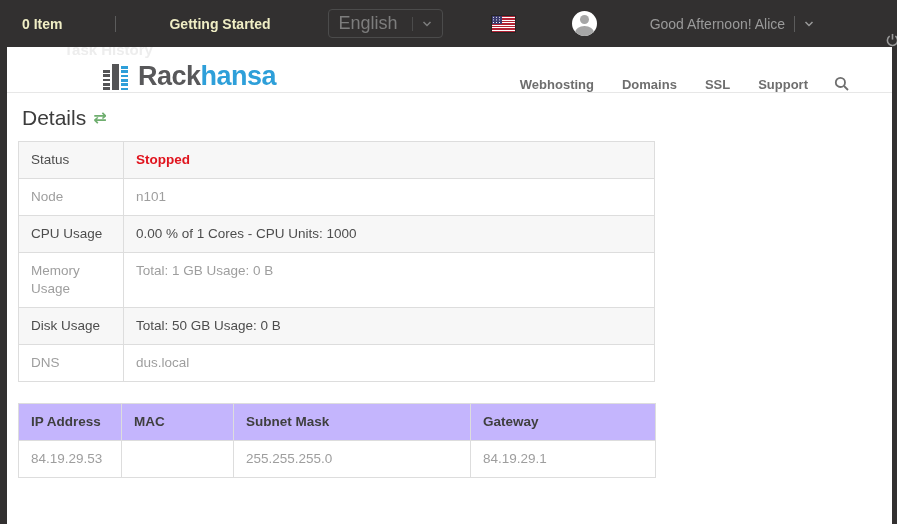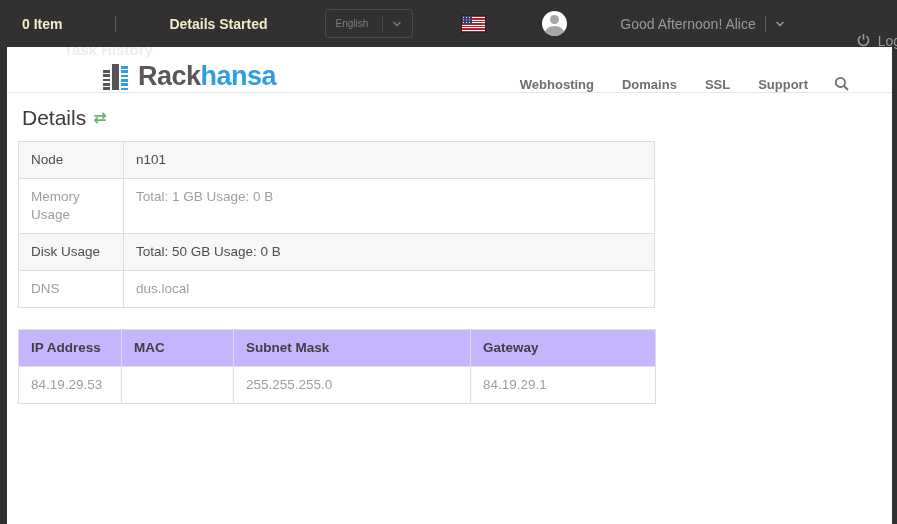--- a/index.html
+++ b/index.html
@@ -14,21 +14,21 @@
   .topbar {
     height:47px; background:#323030; display:flex; align-items:center;
     position:relative; z-index:2; white-space:nowrap;
   }
   .tb-left { display:flex; align-items:center; margin-left:22px;gap:40px; }
   .tb-strong { color:#f0eec5; font-weight:bold; font-size:14px; }
   .tb-divider { width:1px; height:16px; background:#5c5c5c; margin:0 13px; }
   .lang-box {
     margin-left:17px; border:1px solid #4b4b4b; border-radius:4px;
     height:29px; padding:0 10px; display:flex; align-items:center;
-    color:#7d7d7d; font-size:10px; cursor:pointer;
+    color:#7d7d7d; font-size:18px; cursor:pointer;
   }
   .lang-box .lb-div { width:1px; height:14px; background:#4b4b4b; margin:0 9px 0 14px; }
   .flag {
     width:23px; height:16px; margin-left:9px; position:relative; cursor:pointer;
     background:repeating-linear-gradient(to bottom,#b22234 0 1.3px,#ffffff 1.3px 2.5px);
     box-shadow:0 0 0 1px #262424;
   }
   .flag .canton {
     position:absolute; top:0; left:0; width:10px; height:8px; background:#3c3b6e;
     background-image:radial-gradient(circle,#fff 18%,transparent 22%);
@@ -98,21 +98,21 @@
 
   svg { display:block; }
 </style>
 </head>
 <body>
 
 <div class="topbar">
   <div class="tb-left">
     <span class="tb-strong">0 Item</span>
     <span class="tb-divider"></span>
-    <span class="tb-strong">Details Started</span>
+    <span class="tb-strong">Getting Started</span>
 
     <div class="lang-box">
       <span>English</span>
       <span class="lb-div"></span>
       <svg width="10" height="8" viewBox="0 0 10 8">
         <polyline points="1.5,2 5,5.5 8.5,2" fill="none" stroke="#7d7d7d" stroke-width="1.5"></polyline>
       </svg>
     </div>
 
     <span class="flag">
@@ -171,23 +171,31 @@
   </div>
 
   <div class="content">
     <div class="page-title">
       <span>Details</span>
       <span class="refresh-icon">⇄</span>
     </div>
 
     <table class="tbl details">
       <tbody>
+          <tr>
+        <td class="lbl">Status</td>
+        <td><span class="status-value">Stopped</span></td>
+      </tr>
       <tr>
         <td class="lbl">Node</td>
         <td>n101</td>
+      </tr>
+      <tr>
+        <td class="lbl">CPU Usage</td>
+        <td>0.00 % of 1 Cores - CPU Units: 1000</td>
       </tr>
       <tr>
         <td class="lbl">Memory Usage</td>
         <td>Total: 1 GB Usage: 0 B</td>
       </tr>
       <tr>
         <td class="lbl">Disk Usage</td>
         <td>Total: 50 GB Usage: 0 B</td>
       </tr>
       <tr>

